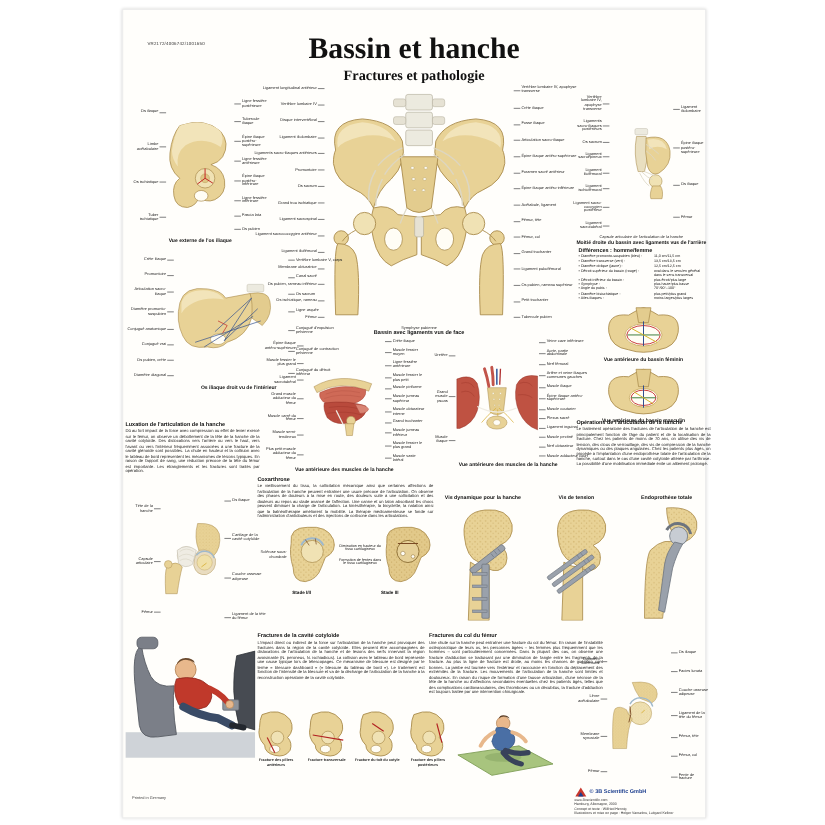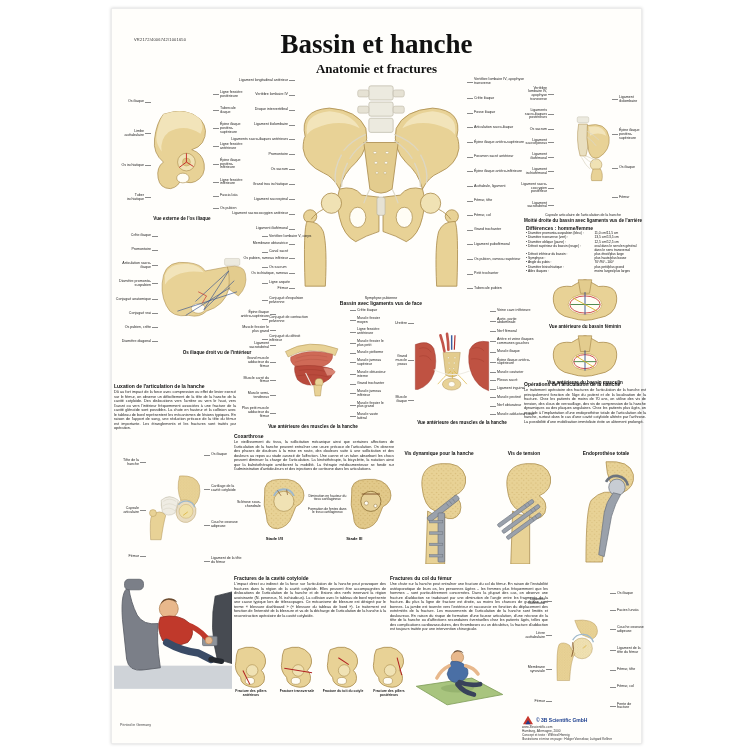--- a/index.html
+++ b/index.html
@@ -54,21 +54,21 @@
       <circle cx="3.8" cy="3.6" r="0.6" fill="#b8964e"></circle>
     </pattern>
   </defs>
 </svg>
 
 <div id="stage">
 <div id="poster">
 
   <div class="abs code" style="left:22px;top:28px">VR2172/4006742/1001650</div>
   <div class="abs title" style="top:22px">Bassin et hanche</div>
-  <div class="abs subtitle" style="top:52px">Anatomie et fractures</div>
+  <div class="abs subtitle" style="top:52px">Fractures et pathologie</div>
 
   <div class="abs figblock" style="left:6px;top:78px;width:128px;height:134px">
     <div class="figrow">
       <div class="labels left">
 
       <div class="lbl">
               <span>Os iliaque</span>
             </div>
             <div class="lbl">
               <span>Limbe acétabulaire</span>

